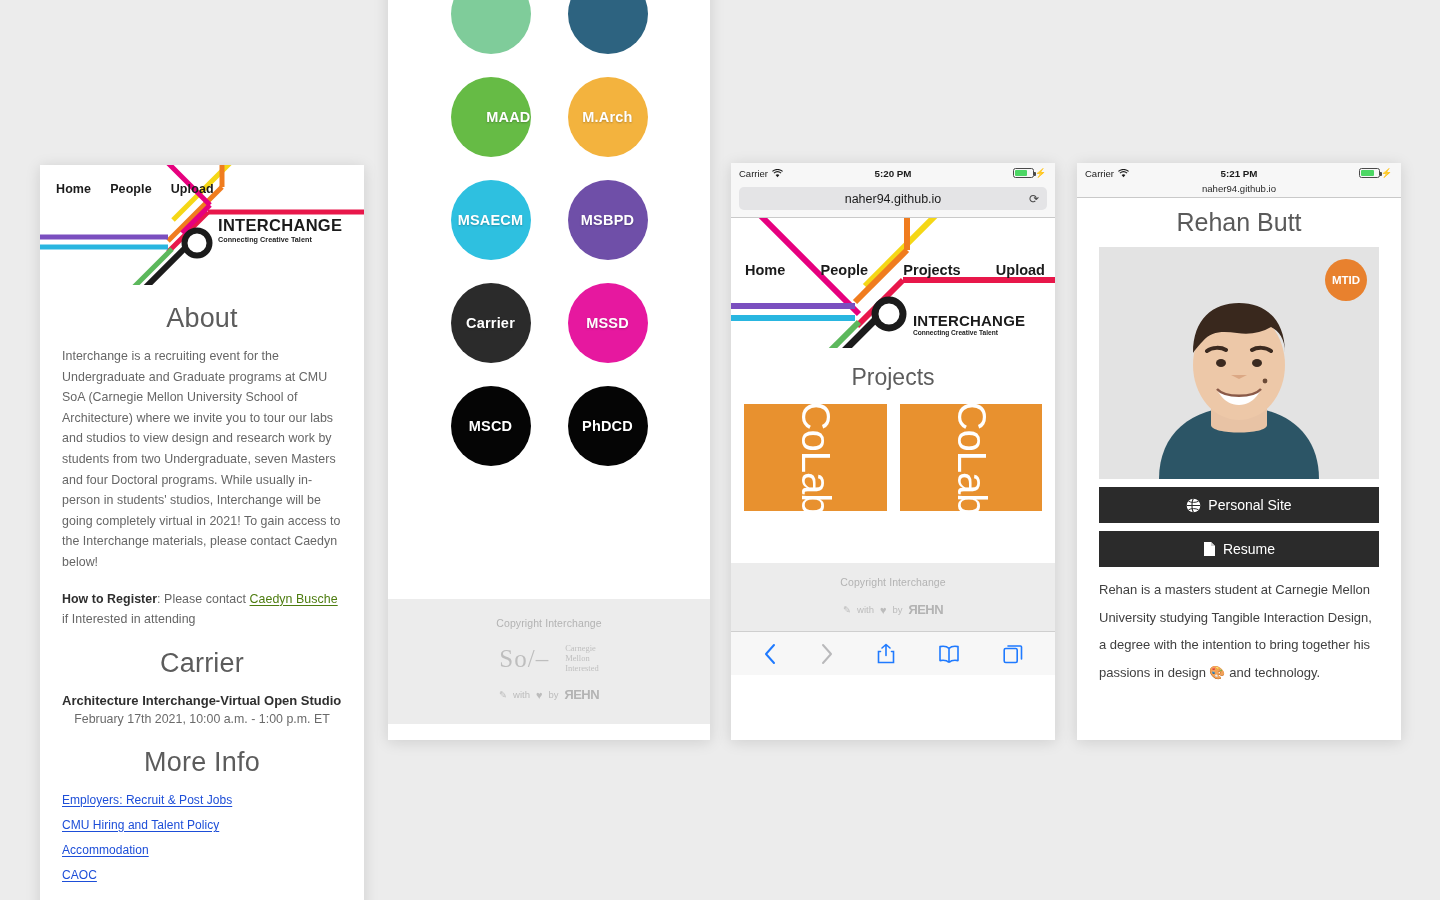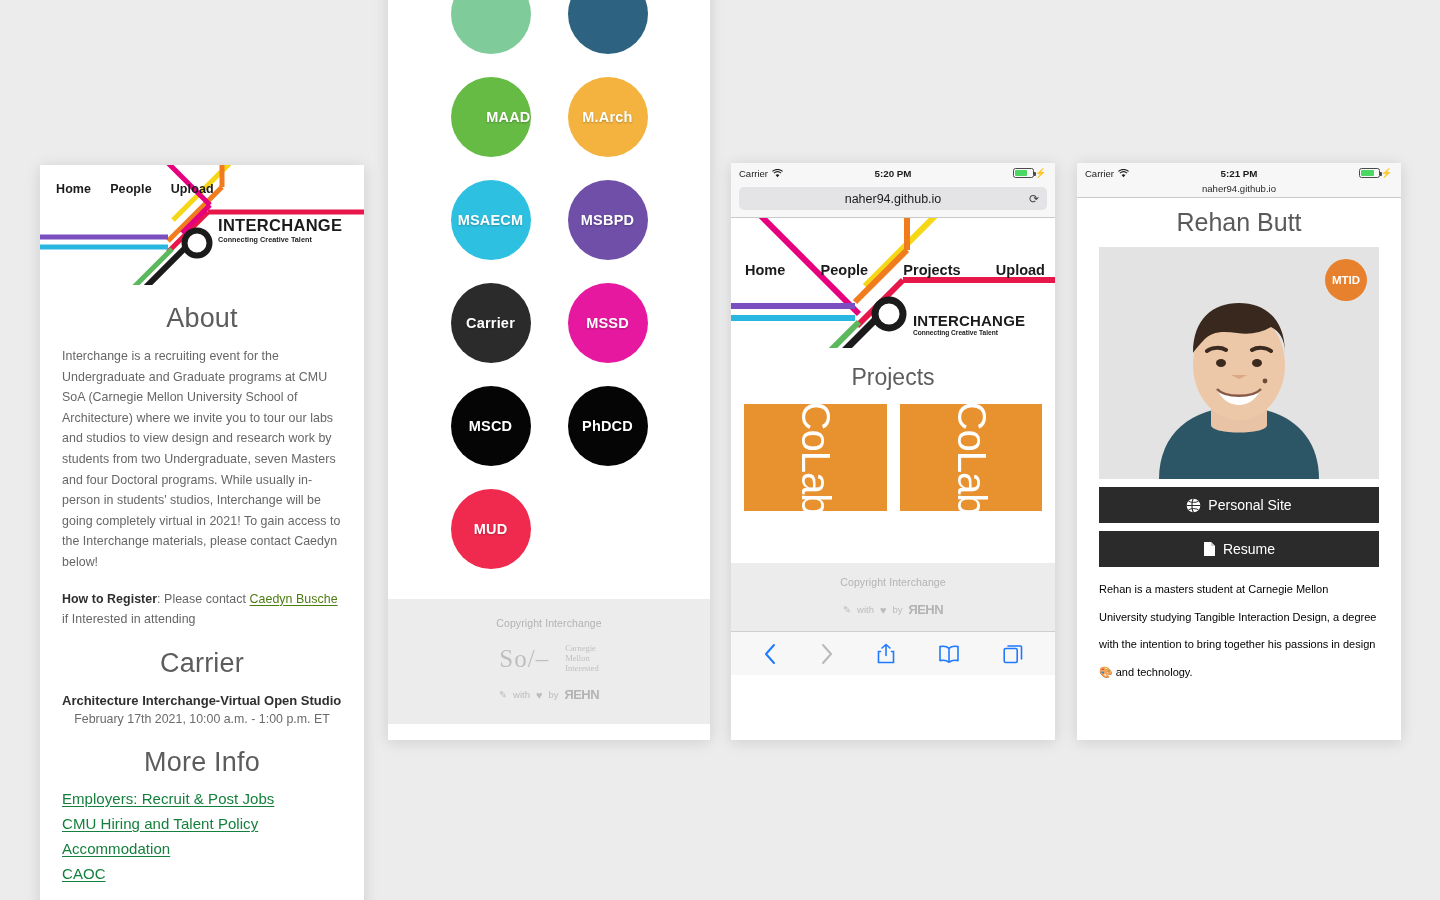--- a/index.html
+++ b/index.html
@@ -46,21 +46,21 @@
     font-size: 12.4px; line-height: 20.6px; color: #666; letter-spacing: .05px;
   }
   p.body + p.body { margin-top: 16px; }
   .body b { color: #2f2f2f; font-weight: bold; }
   .ulink { color: #4d7c0f; text-underline-offset: 2px; }
   .sched-title { font-size: 13px; font-weight: bold; color: #2f2f2f; text-align: left; line-height: 19px;}
   .sched-sub { font-size: 12.4px; color: #6a6a6a; text-align: center; line-height: 19px; }
   ul.links { list-style: none; margin-top: 4px; }
   ul.links li { margin-bottom: 7px; }
   ul.links a {
-    font-size: 15px; color: #15803d; text-decoration: underline;
+    font-size: 12px; color: #1d4ed8; text-decoration: underline;
     text-underline-offset: 2px; letter-spacing: .05px;
   }
 
   
   #panel-programs { left: 388px; top: -62px; width: 322px; height: 802px; }
   .prog-grid {
     display: grid; grid-template-columns: 1fr 1fr;
     row-gap: 23px; padding: 36px 44px 30px; justify-items: center;
   }
   .bubble {
@@ -146,21 +146,21 @@
   .mtid {
     position:absolute; right: 12px; top: 12px; width: 42px; height: 42px; border-radius:50%;
     background:#e8812e; color:#fff; font-size: 11.5px; font-weight:bold;
     display:flex; align-items:center; justify-content:center;
   }
   .btn-dark {
     margin: 8px 22px 0; height: 36px; background:#2b2b2b; color:#fff;
     display:flex; align-items:center; justify-content:center; gap:7px;
     font-size: 14px;
   }
-  .bio { padding: 9px 22px 0; font-size: 11px; line-height: 27.5px; color:#000000; }
+  .bio { padding: 9px 22px 0; font-size: 13px; line-height: 27.5px; color:#404040; }
 
   svg.icon { display:block; }
 </style>
 </head>
 <body style="background: rgb(236, 236, 236);">
 
 <div class="stage">
 
   <div class="panel" id="panel-about">
 
@@ -244,23 +244,20 @@
         </div>
         <div class="bubble" style="background: rgb(230, 24, 159);">
           <span>MSSD</span>
         </div>
         <div class="bubble" style="background: rgb(5, 5, 5);">
           <span>MSCD</span>
         </div>
         <div class="bubble" style="background: rgb(5, 5, 5);">
           <span>PhDCD</span>
         </div>
-        <div class="bubble" style="background: rgb(240, 42, 78);">
-          <span>MUD</span>
-        </div>
         <div class="bubble empty"></div>
       </div>
 
     <div class="p2-footer">
       <div class="copy">Copyright Interchange</div>
       <div class="cmu-row">
         <div class="soa-mark">So/–</div>
         <div class="cmu-words">
           <div>Carnegie</div>
           <div>Mellon</div>

